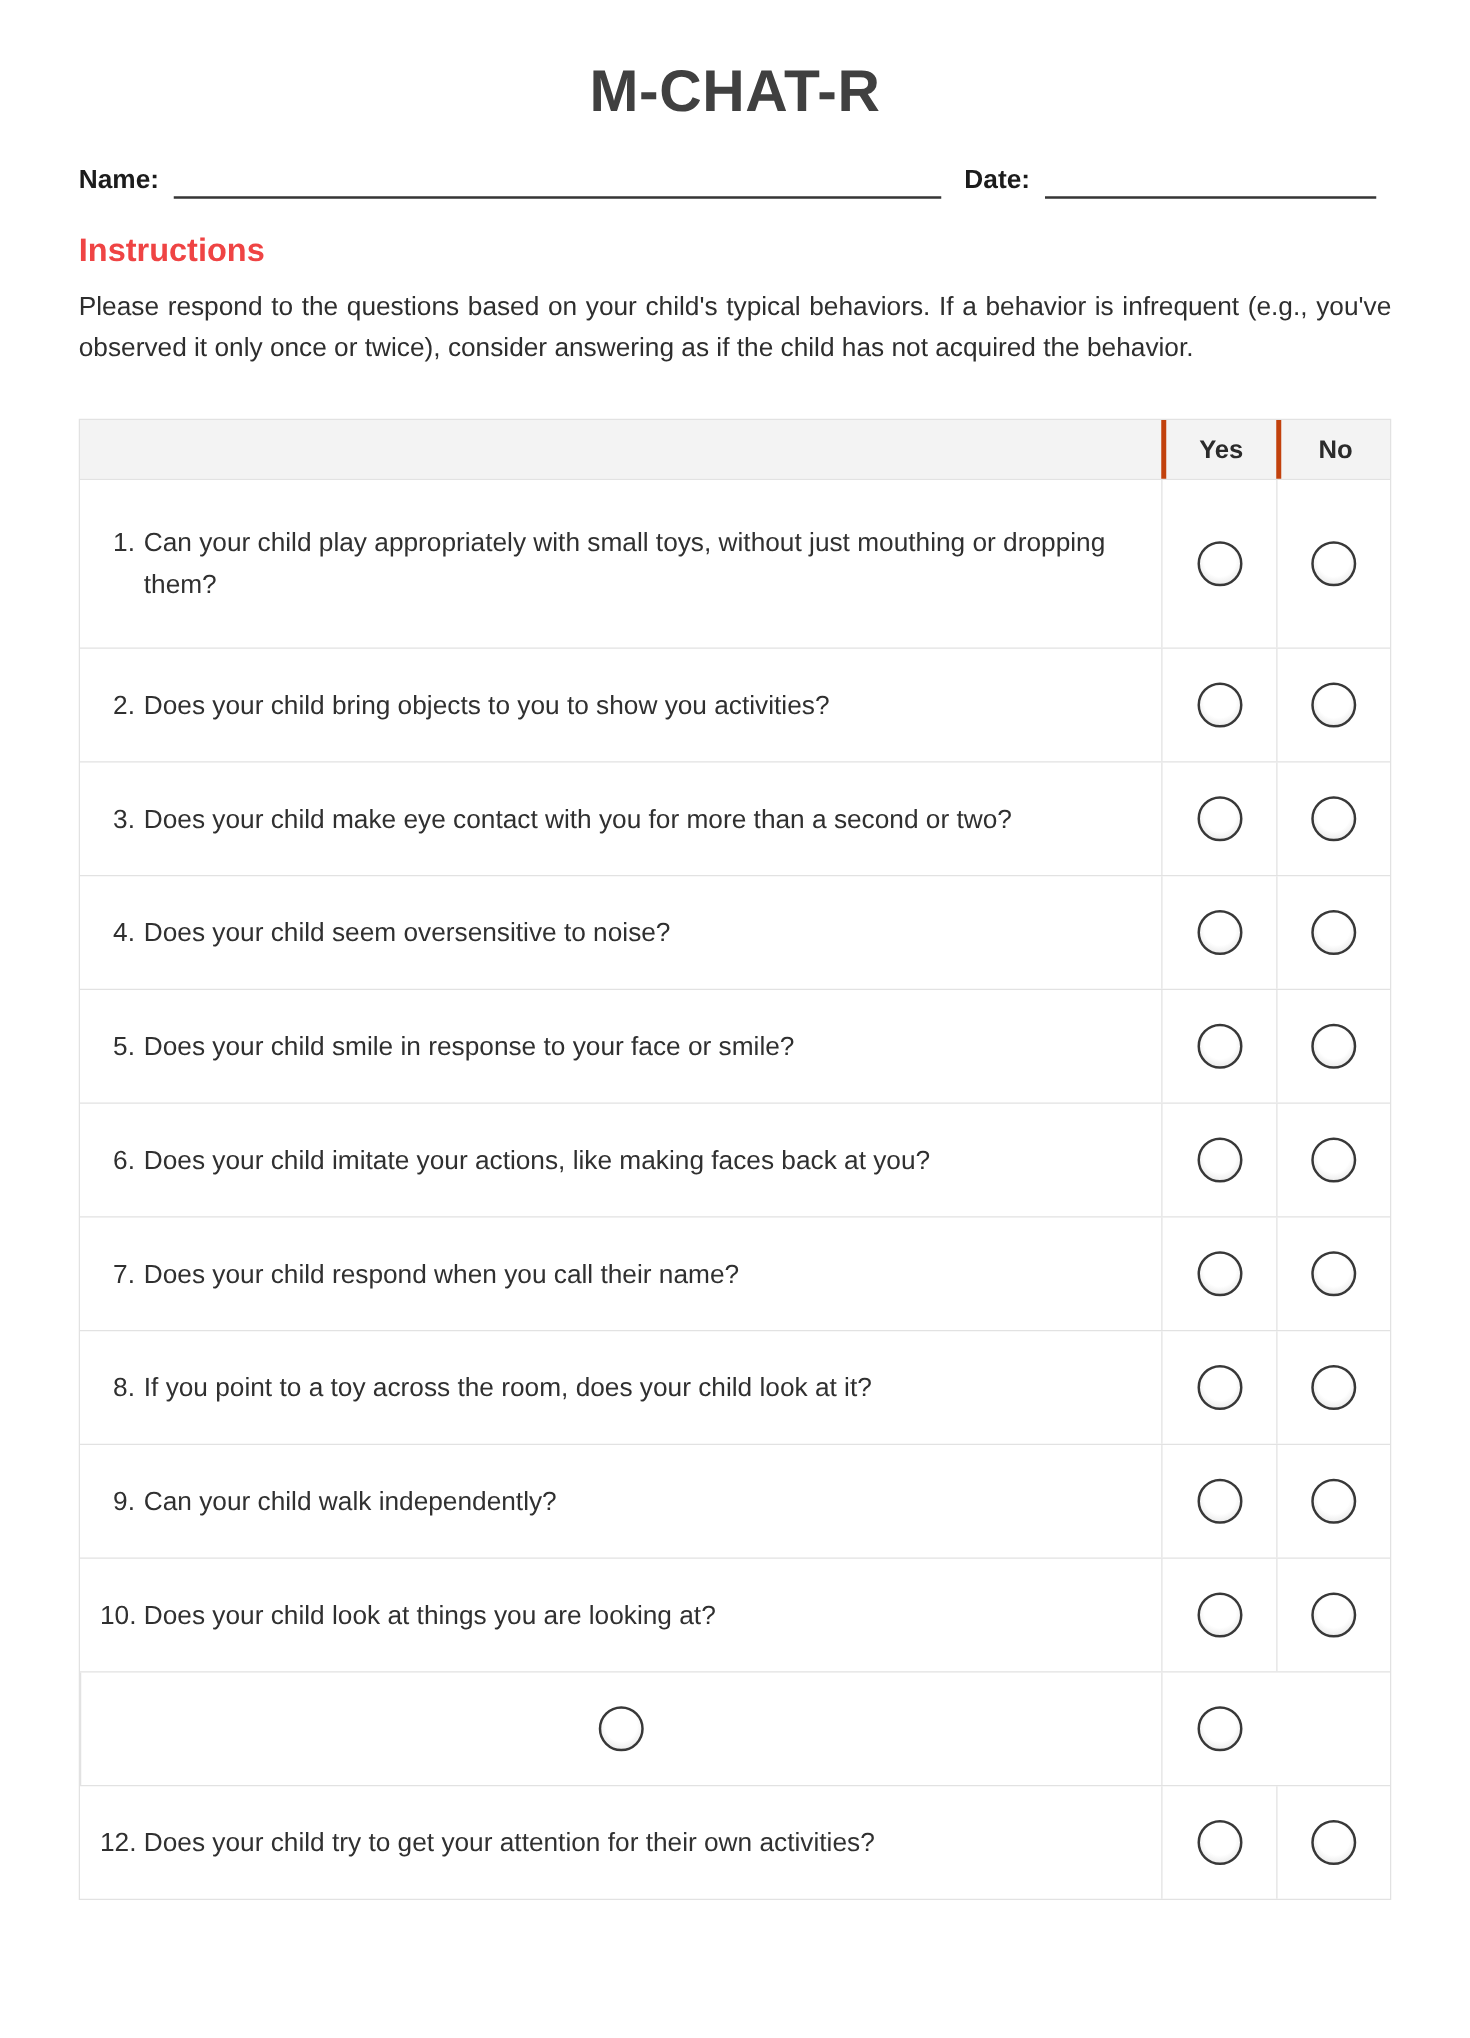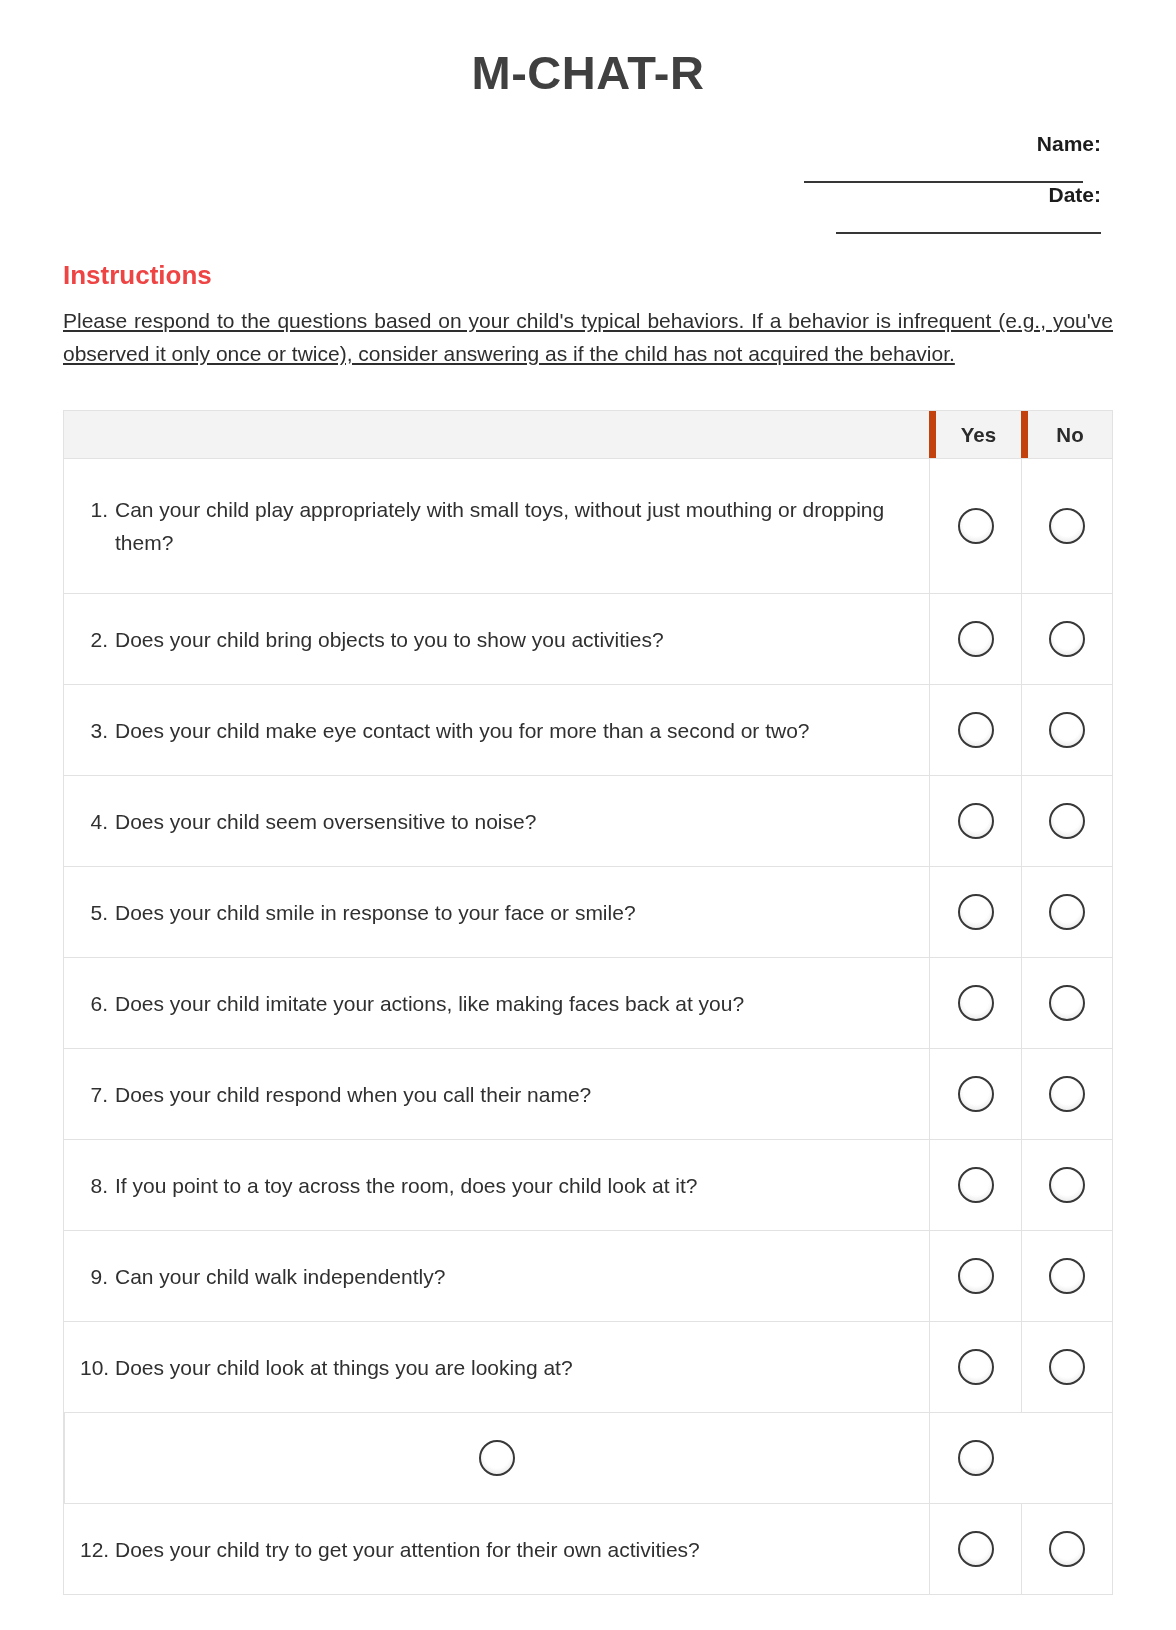--- a/index.html
+++ b/index.html
@@ -35,21 +35,20 @@
 
   
   .name-date {
     display: flex;
     align-items: flex-end;
     margin-top: 32px;
     padding-right: 12px;
     font-size: 21px;
     font-weight: bold;
     color: #1c1c1c;
-    flex-direction: column;
   }
   .nd-label {
     white-space: nowrap;
     padding-bottom: 3px;
   }
   .nd-line {
     border: none;
     border-bottom: 2px solid #363636;
     height: 24px;
     background: transparent;
@@ -70,21 +69,20 @@
     line-height: 30px;
     font-weight: bold;
     color: #ef4444;
   }
   .instructions-text {
     margin: 14px 0 0 0;
     font-size: 21px;
     line-height: 33px;
     text-align: justify;
     color: #2e2e2e;
-    text-decoration: underline;
   }
 
   
   .qtable {
     margin-top: 40px;
     border: 1px solid #e2e2e2;
     background: #ffffff;
   }
   .thead-row {
     display: grid;
@@ -93,21 +91,21 @@
     height: 47px;
   }
   .th {
     display: flex;
     align-items: center;
     justify-content: center;
     font-weight: bold;
     font-size: 20.5px;
     color: #2b2b2b;
   }
-  .th.ans { border-left: 7px solid #c2410c; }
+  .th.ans { border-left: 4px solid #c2410c; }
   .trow {
     display: grid;
     grid-template-columns: 1fr 92px 91px;
     border-top: 1px solid #e2e2e2;
     min-height: 90px;
   }
   .trow.tall { min-height: 134px; }
   .qcell {
     display: flex;
     align-items: center;

